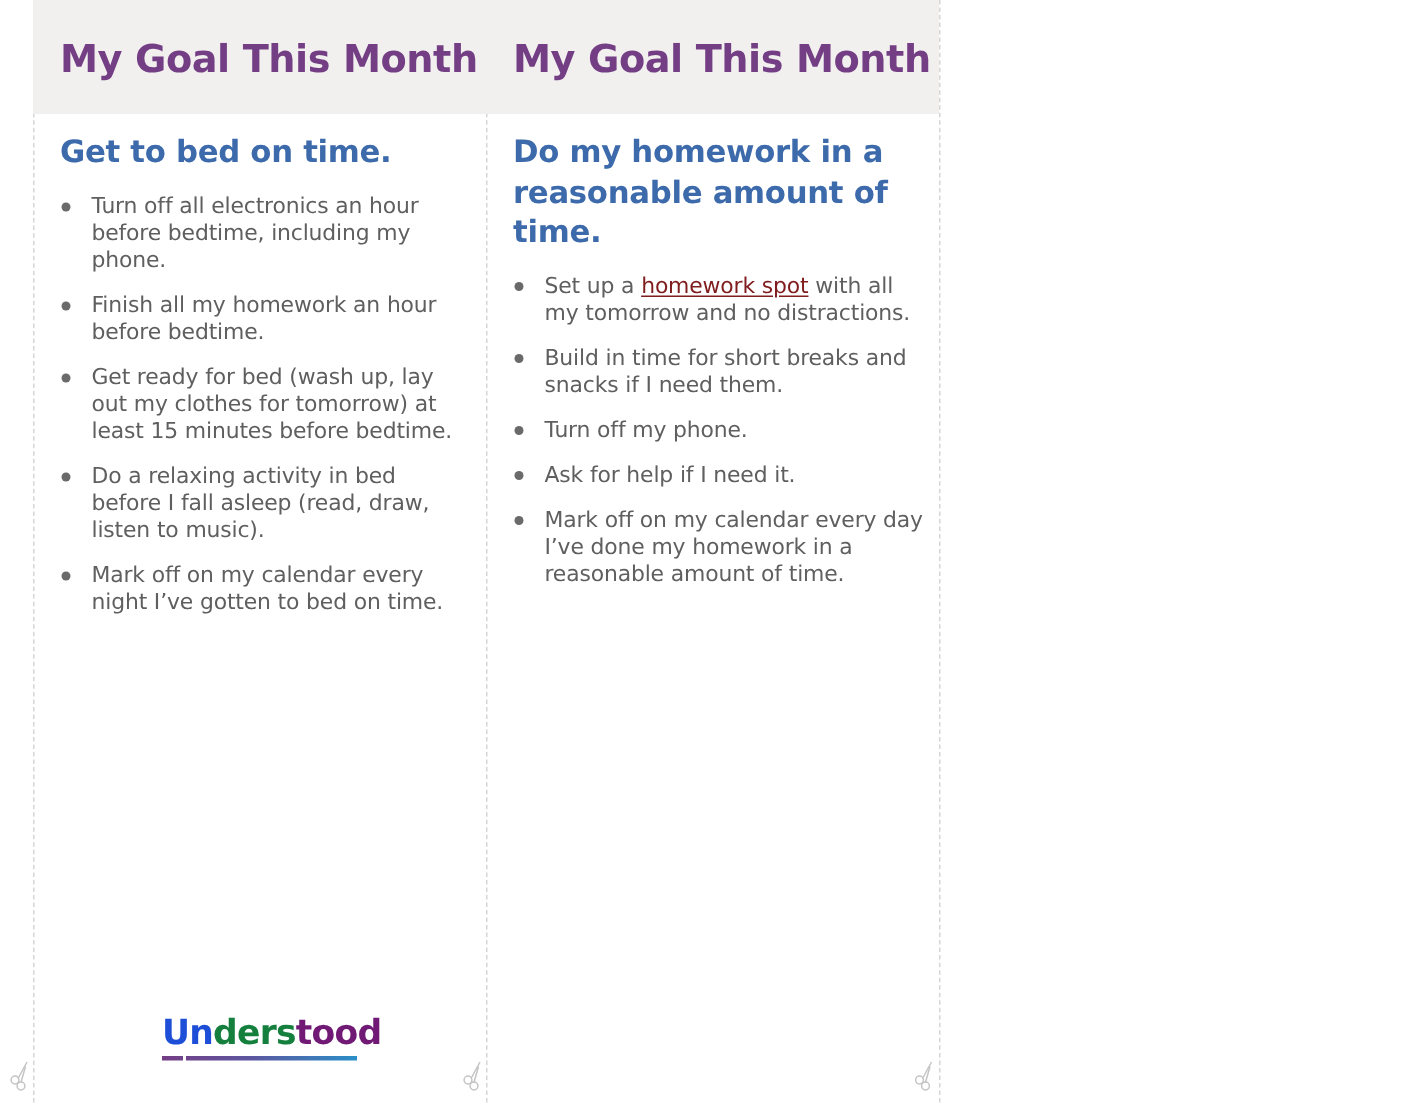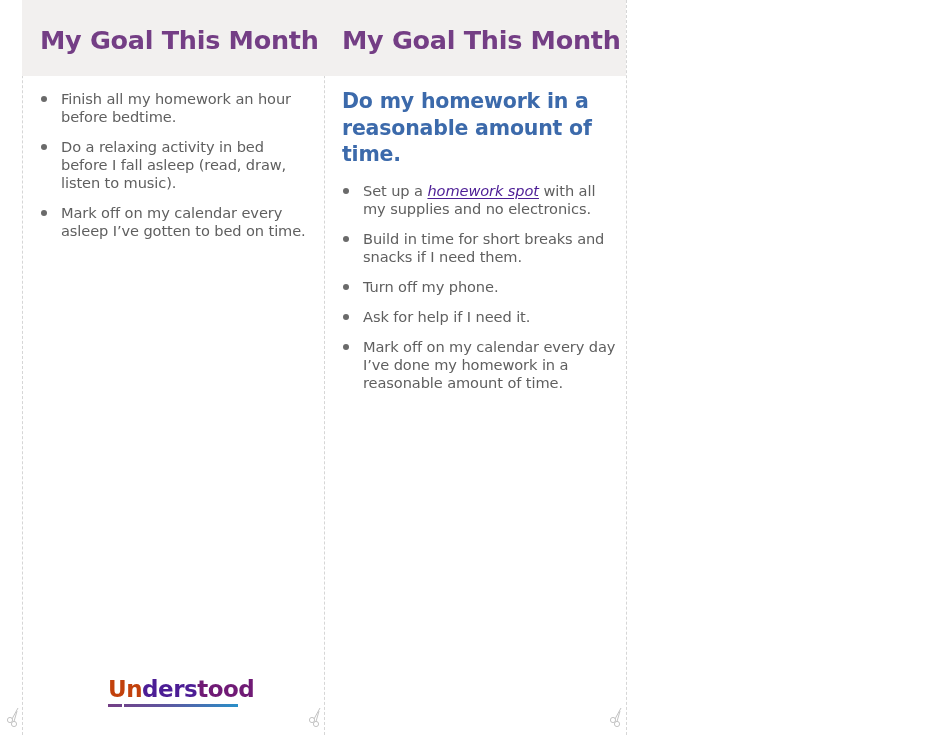--- a/index.html
+++ b/index.html
@@ -14,59 +14,62 @@
   .header h1 { margin:0; position:absolute; left:18px; top:25px;
                font-size:25.5px; font-weight:bold; color:#743e85; letter-spacing:-0.3px;
                white-space:nowrap; }
   .goal { margin:0; padding:12px 18px 0 18px; font-size:20.5px; line-height:26.5px;
           font-weight:bold; color:#3c6aab; letter-spacing:-0.2px; }
   ul.items { list-style:none; margin:14px 0 0 0; padding:0 10px 0 18px; }
   ul.items li { position:relative; padding-left:21px; font-size:14.6px; line-height:18px;
                 color:#5f5f5f; margin-bottom:12px; letter-spacing:-0.1px; }
   ul.items li::before { content:""; position:absolute; left:1px; top:6px; width:6px; height:6px;
                         border-radius:50%; background:#6a6a6a; }
-  .link { color:#4c1d95; text-decoration:underline; text-underline-offset:2px;font-style:italic; }
+  .link { color:#7f1d1d; text-decoration:underline; text-underline-offset:2px; }
   .logo { position:absolute; left:86px; top:676px; font-size:23px; font-weight:bold;
           letter-spacing:-0.5px; line-height:26px; }
-  .logo .p { color:#c2410c; }
-  .logo .m { color:#4c1d95; }
+  .logo .p { color:#1d4ed8; }
+  .logo .m { color:#15803d; }
   .logo .b { color:#701a75; }
   .logo-bar { position:absolute; left:86px; top:704px; height:3px; width:130px;
               background:linear-gradient(90deg,#743e85 0%,#5d56a0 45%,#2a8fc8 100%); }
   .logo-bar-gap { position:absolute; left:100px; top:703px; width:2px; height:5px; background:#fff; }
   .scissors { position:absolute; top:706px; width:18px; height:22px; }
 </style>
 </head>
 <body>
 
 <div class="cut-v" style="left:22px"></div>
 <div class="cut-v" style="left:324px"></div>
 <div class="cut-v" style="left:626px"></div>
 
 <div class="card c1">
   <div class="header">
     <h1>My Goal This Month</h1>
   </div>
+  <h2 class="goal">Get to bed on time.</h2>
   <ul class="items">
+    <li>Turn off all electronics an hour before bedtime, including my phone.</li>
     <li>Finish all my homework an hour before bedtime.</li>
+    <li>Get ready for bed (wash up, lay out my clothes for tomorrow) at least 15 minutes before bedtime.</li>
     <li>Do a relaxing activity in bed before I fall asleep (read, draw, listen to music).</li>
-    <li>Mark off on my calendar every asleep I’ve gotten to bed on time.</li>
+    <li>Mark off on my calendar every night I’ve gotten to bed on time.</li>
   </ul>
   <div class="logo"><span class="p">Un</span><span class="m">ders</span><span class="b">tood</span></div>
   <div class="logo-bar"></div>
   <div class="logo-bar-gap"></div>
 </div>
 
 <div class="card c2">
   <div class="header">
     <h1>My Goal This Month</h1>
   </div>
   <h2 class="goal">Do my homework in a reasonable amount of time.</h2>
   <ul class="items">
-    <li><span>Set up a </span><a class="link">homework spot</a><span> with all my supplies and no electronics.</span></li>
+    <li><span>Set up a </span><a class="link">homework spot</a><span> with all my tomorrow and no distractions.</span></li>
     <li>Build in time for short breaks and snacks if I need them.</li>
     <li>Turn off my phone.</li>
     <li>Ask for help if I need it.</li>
     <li>Mark off on my calendar every day I’ve done my homework in a reasonable amount of time.</li>
   </ul>
 </div>
 
 <svg class="scissors" style="left:5px" viewBox="0 0 18 22" fill="none" stroke="#c4c4c4" stroke-width="1">
   <circle cx="5" cy="14" r="2.6"></circle>
     <circle cx="9" cy="18" r="2.6"></circle>

